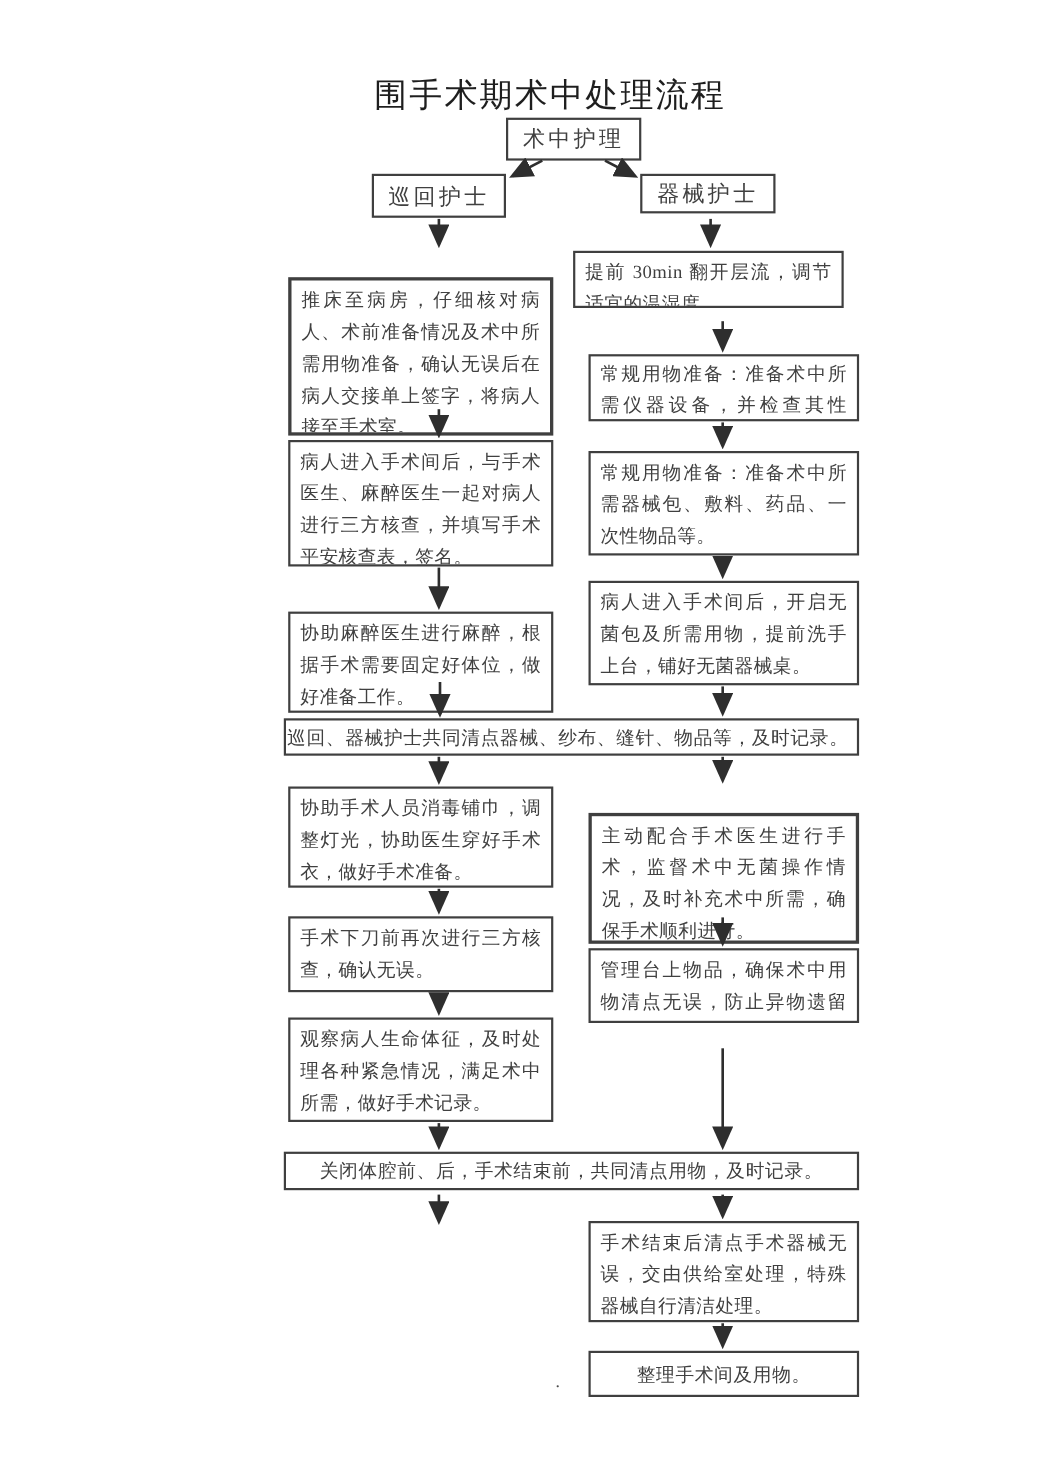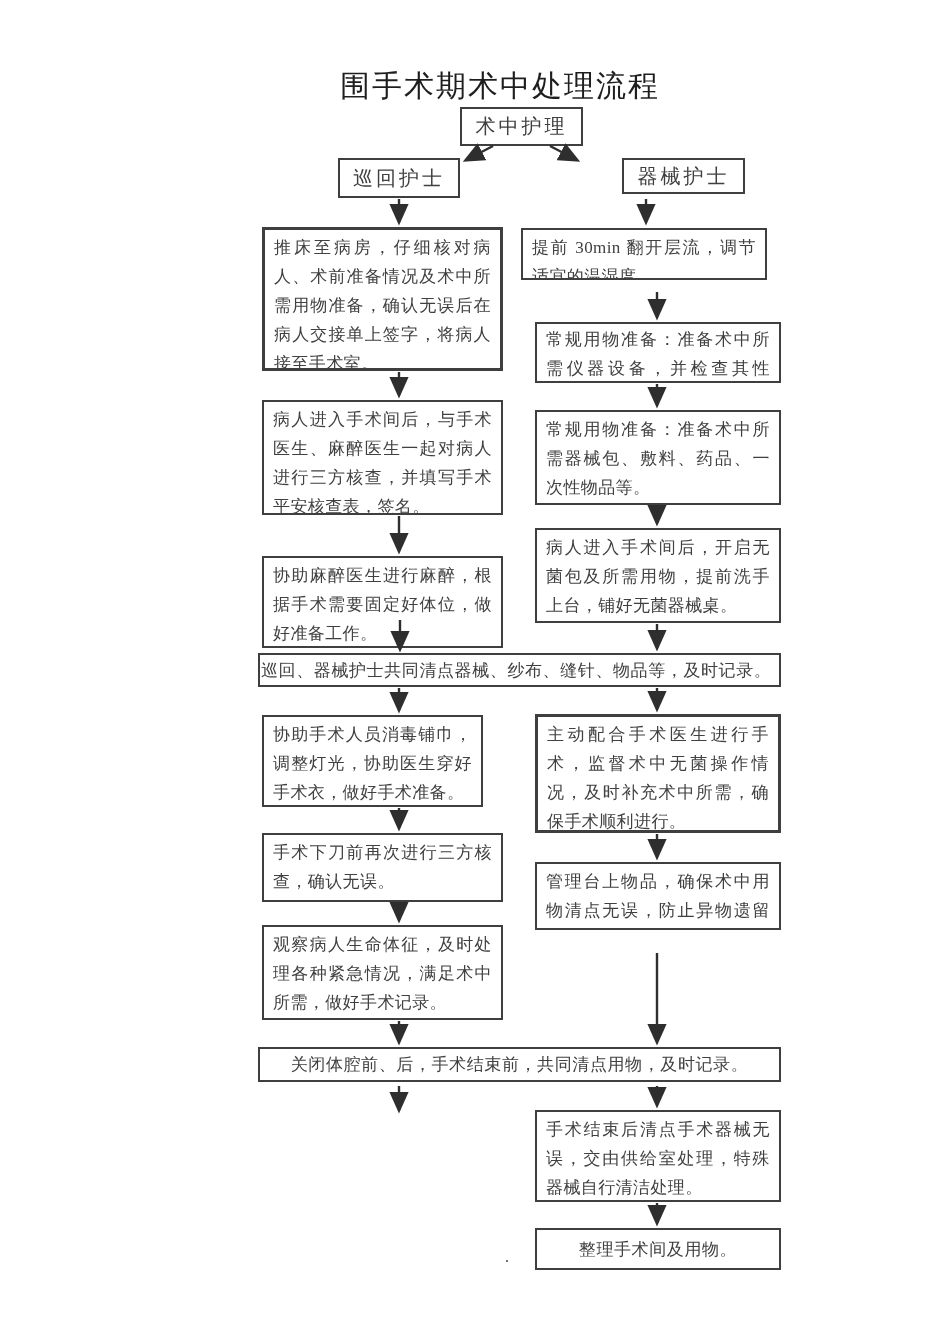--- a/index.html
+++ b/index.html
@@ -10,21 +10,21 @@
     border-radius:26px;
   }
   .title{
     position:absolute;left:250px;top:66px;width:500px;text-align:center;
     font-size:30px;letter-spacing:2px;color:#1e1e1e;font-weight:400;
   }
   .box{
     position:absolute;border:2px solid #3f3f3f;background:#ffffff;
     box-sizing:border-box;color:#404040;
   }
-  .box.thick{border-width:3px;}
+  .box.thick{border-width:3px;margin-top:25px;}
   .label{
     display:flex;align-items:center;justify-content:center;
     font-size:20px;letter-spacing:3px;
   }
   .para{
     font-size:17px;line-height:29px;letter-spacing:0.4px;
     text-align:justify;text-justify:inter-character;
     padding:3px 9px;overflow:hidden;
   }
   .oneline{
@@ -37,26 +37,26 @@
 </style>
 </head>
 <body>
 
 <div id="canvas">
 
   <div class="title">围手术期术中处理流程</div>
 
   <div class="box label" style="left:460px;top:107px;width:123px;height:39px;">术中护理</div>
   <div class="box label" style="left:338px;top:158px;width:122px;height:40px;">巡回护士</div>
-  <div class="box label" style="left:582px;top:158px;width:123px;height:36px;margin-left:40px;">器械护士</div>
+  <div class="box label" style="left:582px;top:158px;width:123px;height:36px;">器械护士</div>
 
   <div class="box para thick" style="left:262px;top:227px;width:241px;height:144px;">推床至病房，仔细核对病人、术前准备情况及术中所需用物准备，确认无误后在病人交接单上签字，将病人接至手术室。</div>
   <div class="box para" style="left:262px;top:400px;width:241px;height:115px;">病人进入手术间后，与手术医生、麻醉医生一起对病人进行三方核查，并填写手术平安核查表，签名。</div>
   <div class="box para" style="left:262px;top:556px;width:241px;height:92px;">协助麻醉医生进行麻醉，根据手术需要固定好体位，做好准备工作。</div>
-  <div class="box para" style="left:262px;top:715px;width:221px;height:92px;">协助手术人员消毒铺巾，调整灯光，协助医生穿好手术衣，做好手术准备。</div>
+  <div class="box para" style="left:262px;top:715px;width:241px;height:92px;">协助手术人员消毒铺巾，调整灯光，协助医生穿好手术衣，做好手术准备。</div>
   <div class="box para" style="left:262px;top:833px;width:241px;height:69px;">手术下刀前再次进行三方核查，确认无误。</div>
   <div class="box para" style="left:262px;top:925px;width:241px;height:95px;">观察病人生命体征，及时处理各种紧急情况，满足术中所需，做好手术记录。</div>
 
   <div class="box oneline lead" style="left:258px;top:653px;width:523px;height:34px;">巡回、器械护士共同清点器械、纱布、缝针、物品等，及时记录。</div>
   <div class="box oneline center" style="left:258px;top:1047px;width:523px;height:35px;">关闭体腔前、后，手术结束前，共同清点用物，及时记录。</div>
 
   <div class="box para" style="left:521px;top:228px;width:246px;height:52px;">提前 30min 翻开层流，调节适宜的温湿度。</div>
   <div class="box para" style="left:535px;top:322px;width:246px;height:61px;padding-top:1px;">常规用物准备：准备术中所需仪器设备，并检查其性能。</div>
   <div class="box para" style="left:535px;top:410px;width:246px;height:95px;">常规用物准备：准备术中所需器械包、敷料、药品、一次性物品等。</div>
   <div class="box para" style="left:535px;top:528px;width:246px;height:95px;">病人进入手术间后，开启无菌包及所需用物，提前洗手上台，铺好无菌器械桌。</div>

